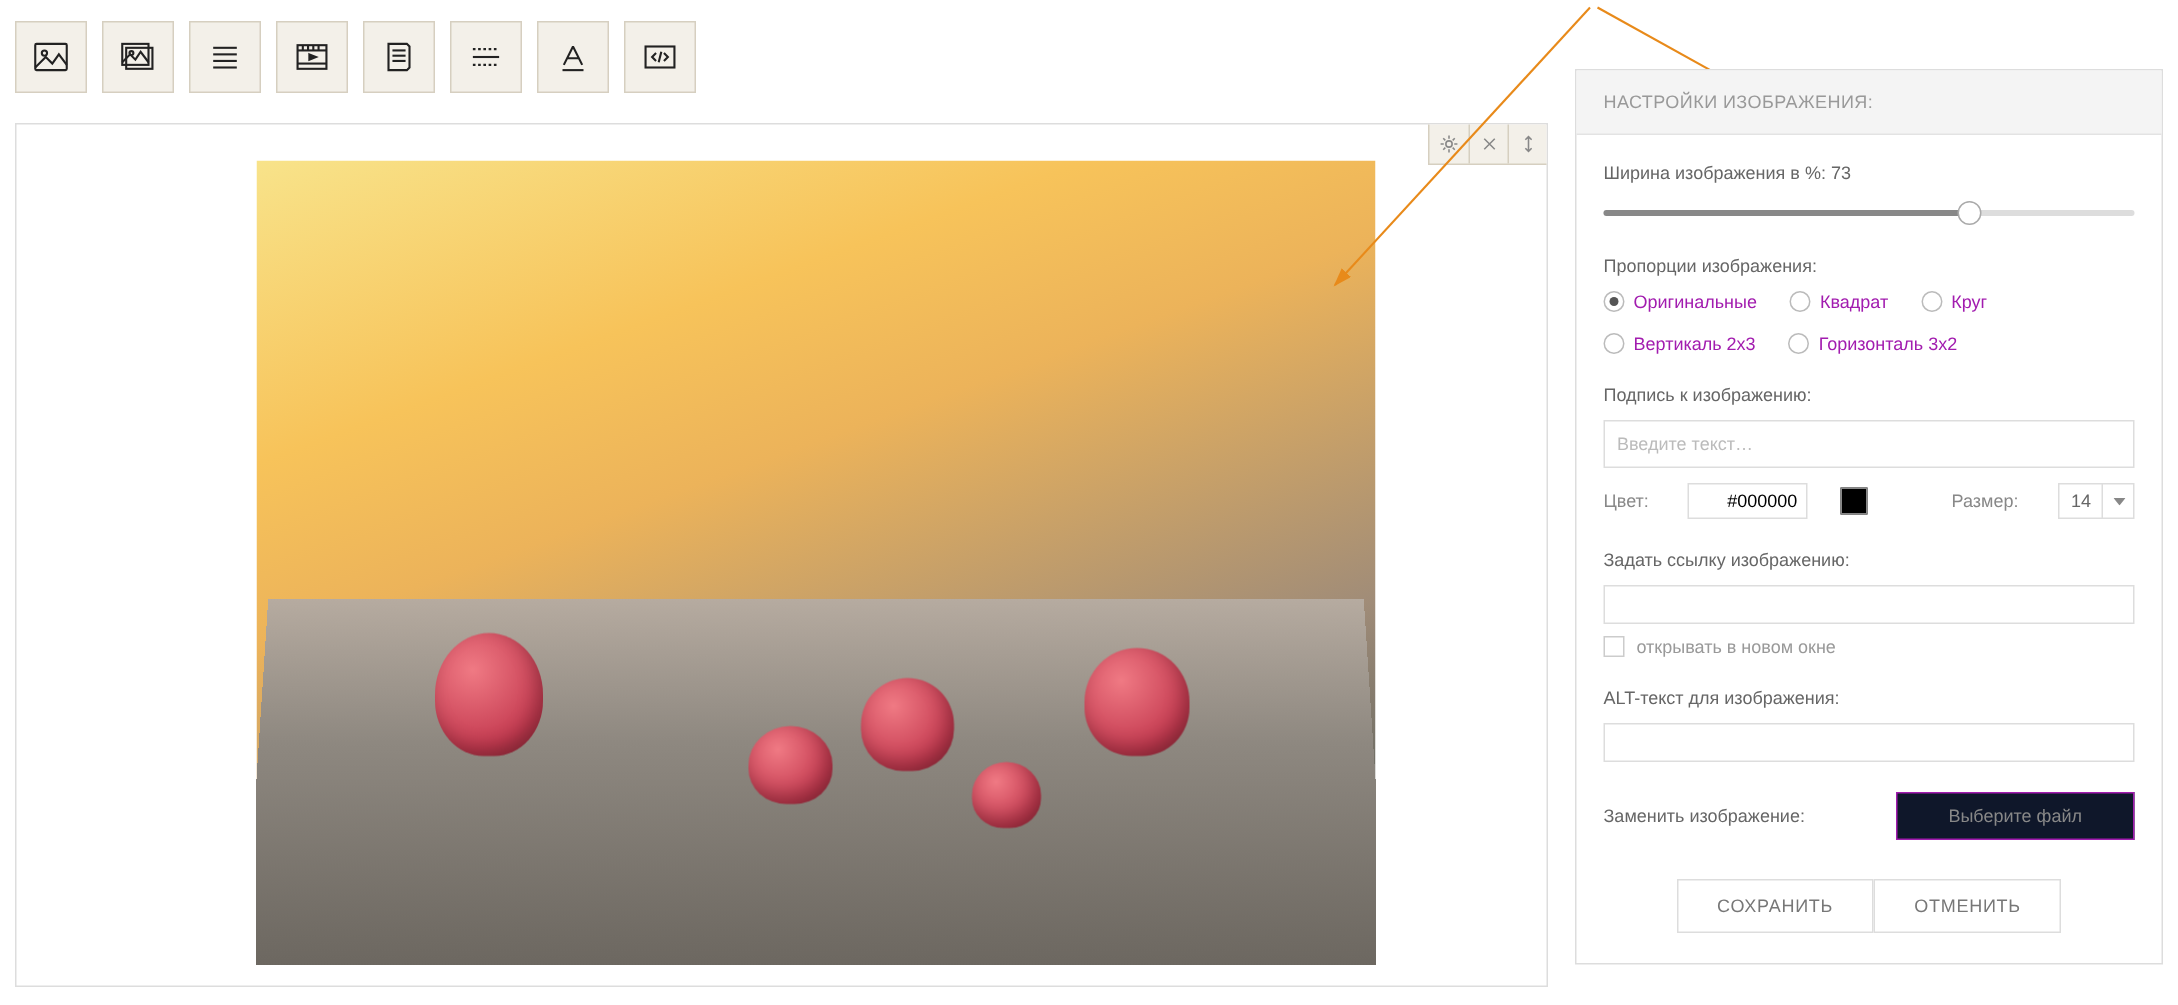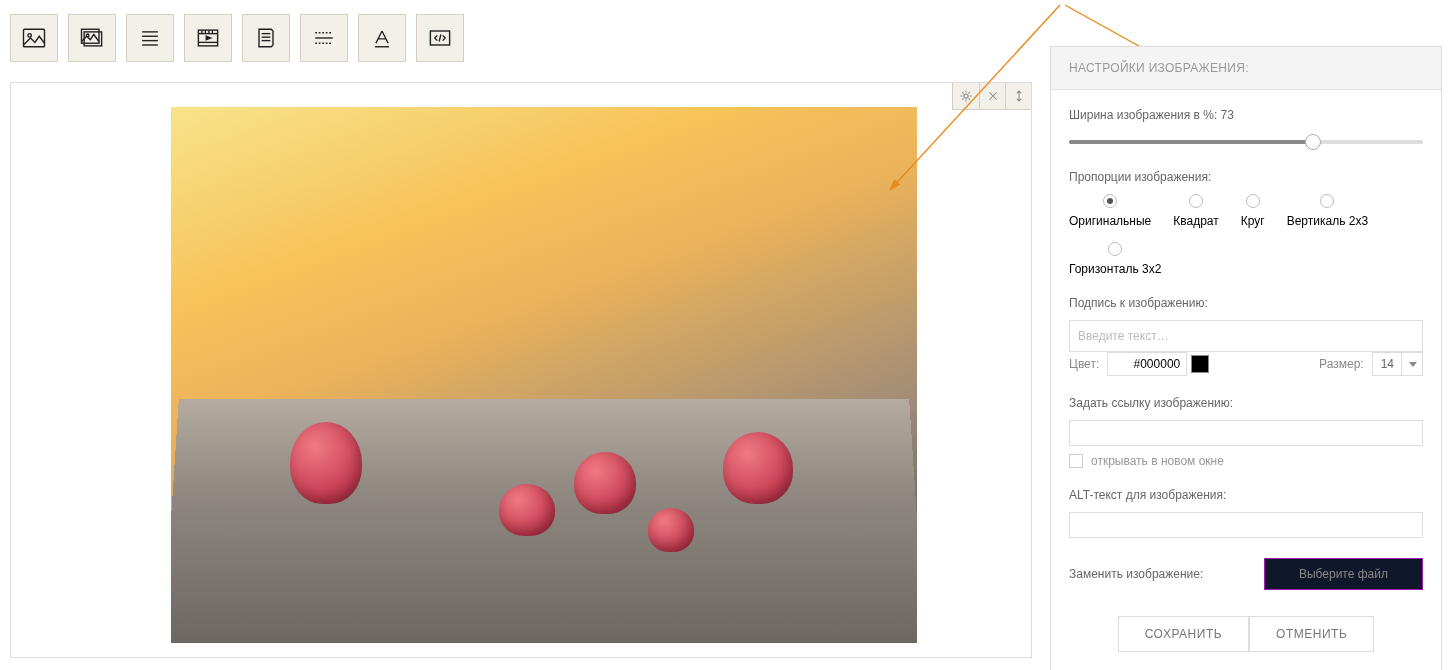--- a/index.html
+++ b/index.html
@@ -24,28 +24,28 @@
 .panel-body { padding: 18px 18px 20px 18px; }
 .section { margin-bottom: 20px; }
 .section-label { color: #666; margin-bottom: 10px; }
 
 .slider { position: relative; height: 16px; margin-top: 12px; }
 .slider-rail { position:absolute; left:0; right:0; top:50%; height:4px; background:#ddd; transform:translateY(-50%); border-radius:2px; }
 .slider-fill { position:absolute; left:0; top:50%; height:4px; background:#888; transform:translateY(-50%); border-radius:2px; }
 .slider-thumb { position:absolute; top:50%; width:16px; height:16px; background:#fff; border:1px solid #aaa; border-radius:50%; transform:translate(-50%,-50%); cursor:pointer; }
 
 .radio-row { display:flex; flex-wrap:wrap; gap: 14px 22px; }
-.radio-item { display:flex; align-items:center; gap:6px; cursor:pointer; color:#000000;flex-direction:column; }
+.radio-item { display:flex; align-items:flex-end; gap:6px; cursor:pointer; color:#a21caf; }
 .radio { width:14px; height:14px; border:1px solid #bbb; border-radius:50%; display:inline-flex; align-items:center; justify-content:center; }
 .radio.sel::after { content:""; width:6px; height:6px; background:#555; border-radius:50%; }
 
 .text-input { width:100%; border:1px solid #ddd; padding:8px; font-family:inherit; font-size:12px; color:#555; }
 .text-input::placeholder { color:#bbb; }
 
-.row-flex { display:flex; align-items:center; gap:4px; }
+.row-flex { display:flex; align-items:center; gap:22px; margin-top:10px; }
 .color-box { width:18px; height:18px; background:#000; border:1px solid #888; }
 .color-in { width:80px; border:1px solid #ddd; padding:4px 6px; font-size:12px;text-align:right; }
 .label-sm { color:#888; margin-right:4px; }
 .select { border:1px solid #ddd; padding:4px 28px 4px 8px; font-size:12px; background:#fff; position:relative; }
 .select-wrap { position:relative; }
 .select-caret { position:absolute; right:0; top:0; bottom:0; width:22px; border-left:1px solid #ddd; display:flex; align-items:center; justify-content:center; pointer-events:none; }
 
 .checkbox-row { display:flex; align-items:flex-start; gap:8px; margin-top:8px; color:#999; }
 .checkbox { width:14px; height:14px; border:1px solid #ccc; background:#fff; }
 

